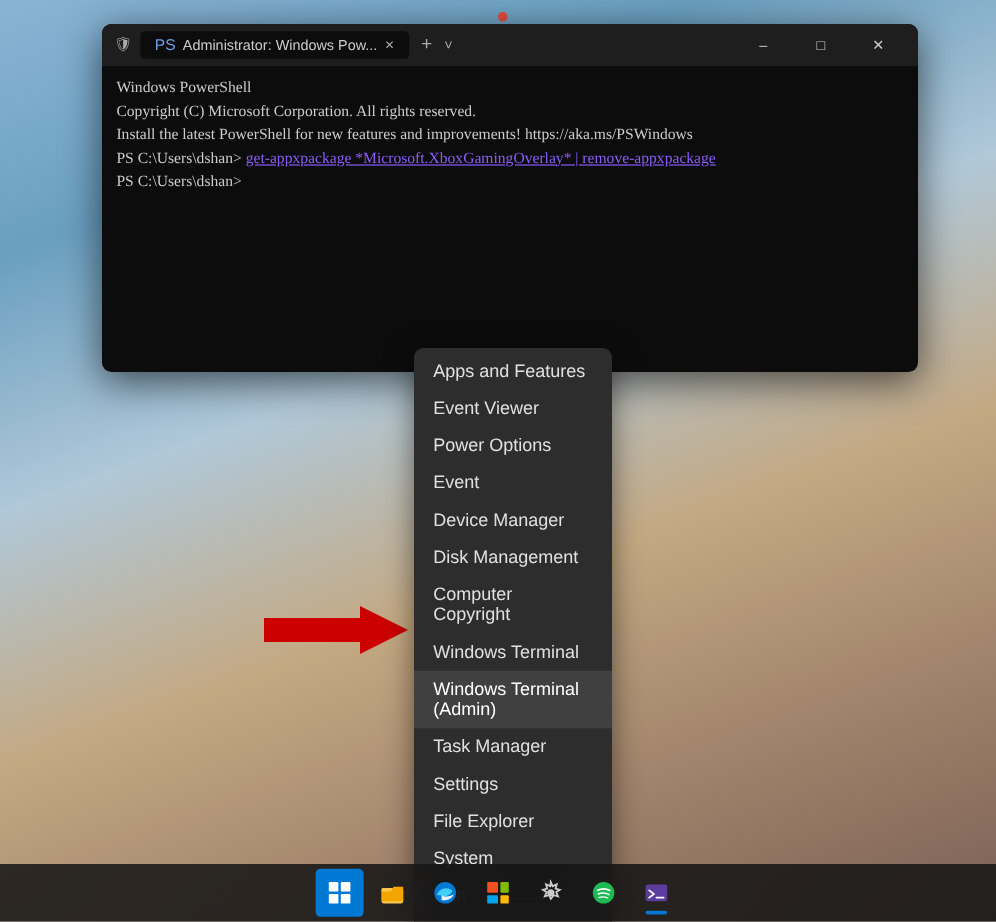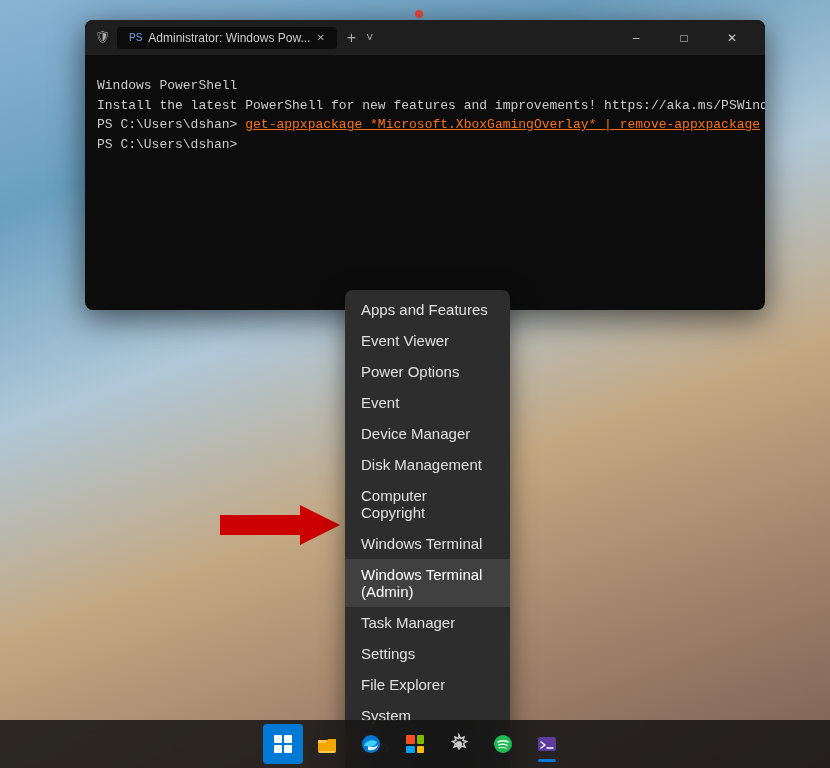--- a/index.html
+++ b/index.html
@@ -91,32 +91,31 @@
       display: flex;
       align-items: center;
       justify-content: center;
       color: #ccc;
       font-size: 12px;
       cursor: pointer;
     }
 
     .ps-content {
       padding: 8px 12px;
-      font-family: Liberation Mono, monospace;
+      font-family: Liberation Serif, serif;
       font-size: 13px;
       color: #cccccc;
       line-height: 1.5;
-      margin-top: 13px;
     }
 
     .ps-line { display: block; white-space: pre; }
 
     .ps-underline {
       text-decoration: underline;
-      color: #f97316;
+      color: #8b5cf6;
     }
 
     .ps-red-dot {
       position: absolute;
       top: 10px;
       left: 50%;
       width: 8px;
       height: 8px;
       background: #e74c3c;
       border-radius: 50%;
@@ -226,41 +225,42 @@
 
 <div class="desktop">
 
   <div class="ps-red-dot"></div>
 
   <div class="ps-window">
     <div class="ps-titlebar">
       <div class="ps-titlebar-left">
         <span class="ps-shield-icon">🛡</span>
         <div class="ps-tab">
-          <span style="color:#6ca0e8;font-size:10px;">PS</span>
+          <span style="color:#6ca0e8;font-size:13px;">PS</span>
           <span>Administrator: Windows Pow...</span>
           <span class="ps-tab-close">✕</span>
         </div>
         <span class="ps-new-tab">+</span>
         <span style="color:#aaa;font-size:12px;cursor:pointer;">˅</span>
       </div>
       <div class="ps-titlebar-controls">
         <div class="ps-ctrl-btn">
           <span>–</span>
         </div>
         <div class="ps-ctrl-btn">
           <span>□</span>
         </div>
         <div class="ps-ctrl-btn ps-ctrl-close">
           <span>✕</span>
         </div>
       </div>
     </div>
     <div class="ps-content">
       <span class="ps-line">Windows PowerShell</span>
+      <span class="ps-line">Copyright (C) Microsoft Corporation. All rights reserved.</span>
       <span class="ps-line"></span>
       <span class="ps-line">Install the latest PowerShell for new features and improvements! https://aka.ms/PSWindows</span>
       <span class="ps-line"></span>
       <span class="ps-line">PS C:\Users\dshan&gt; <span class="ps-underline">get-appxpackage *Microsoft.XboxGamingOverlay* | remove-appxpackage</span></span>
       <span class="ps-line">PS C:\Users\dshan&gt; </span>
     </div>
   </div>
 
   <svg class="red-arrow" viewBox="0 0 120 50" xmlns="http://www.w3.org/2000/svg">
     <polygon points="0,15 80,15 80,5 120,25 80,45 80,35 0,35" fill="#cc0000"></polygon>

